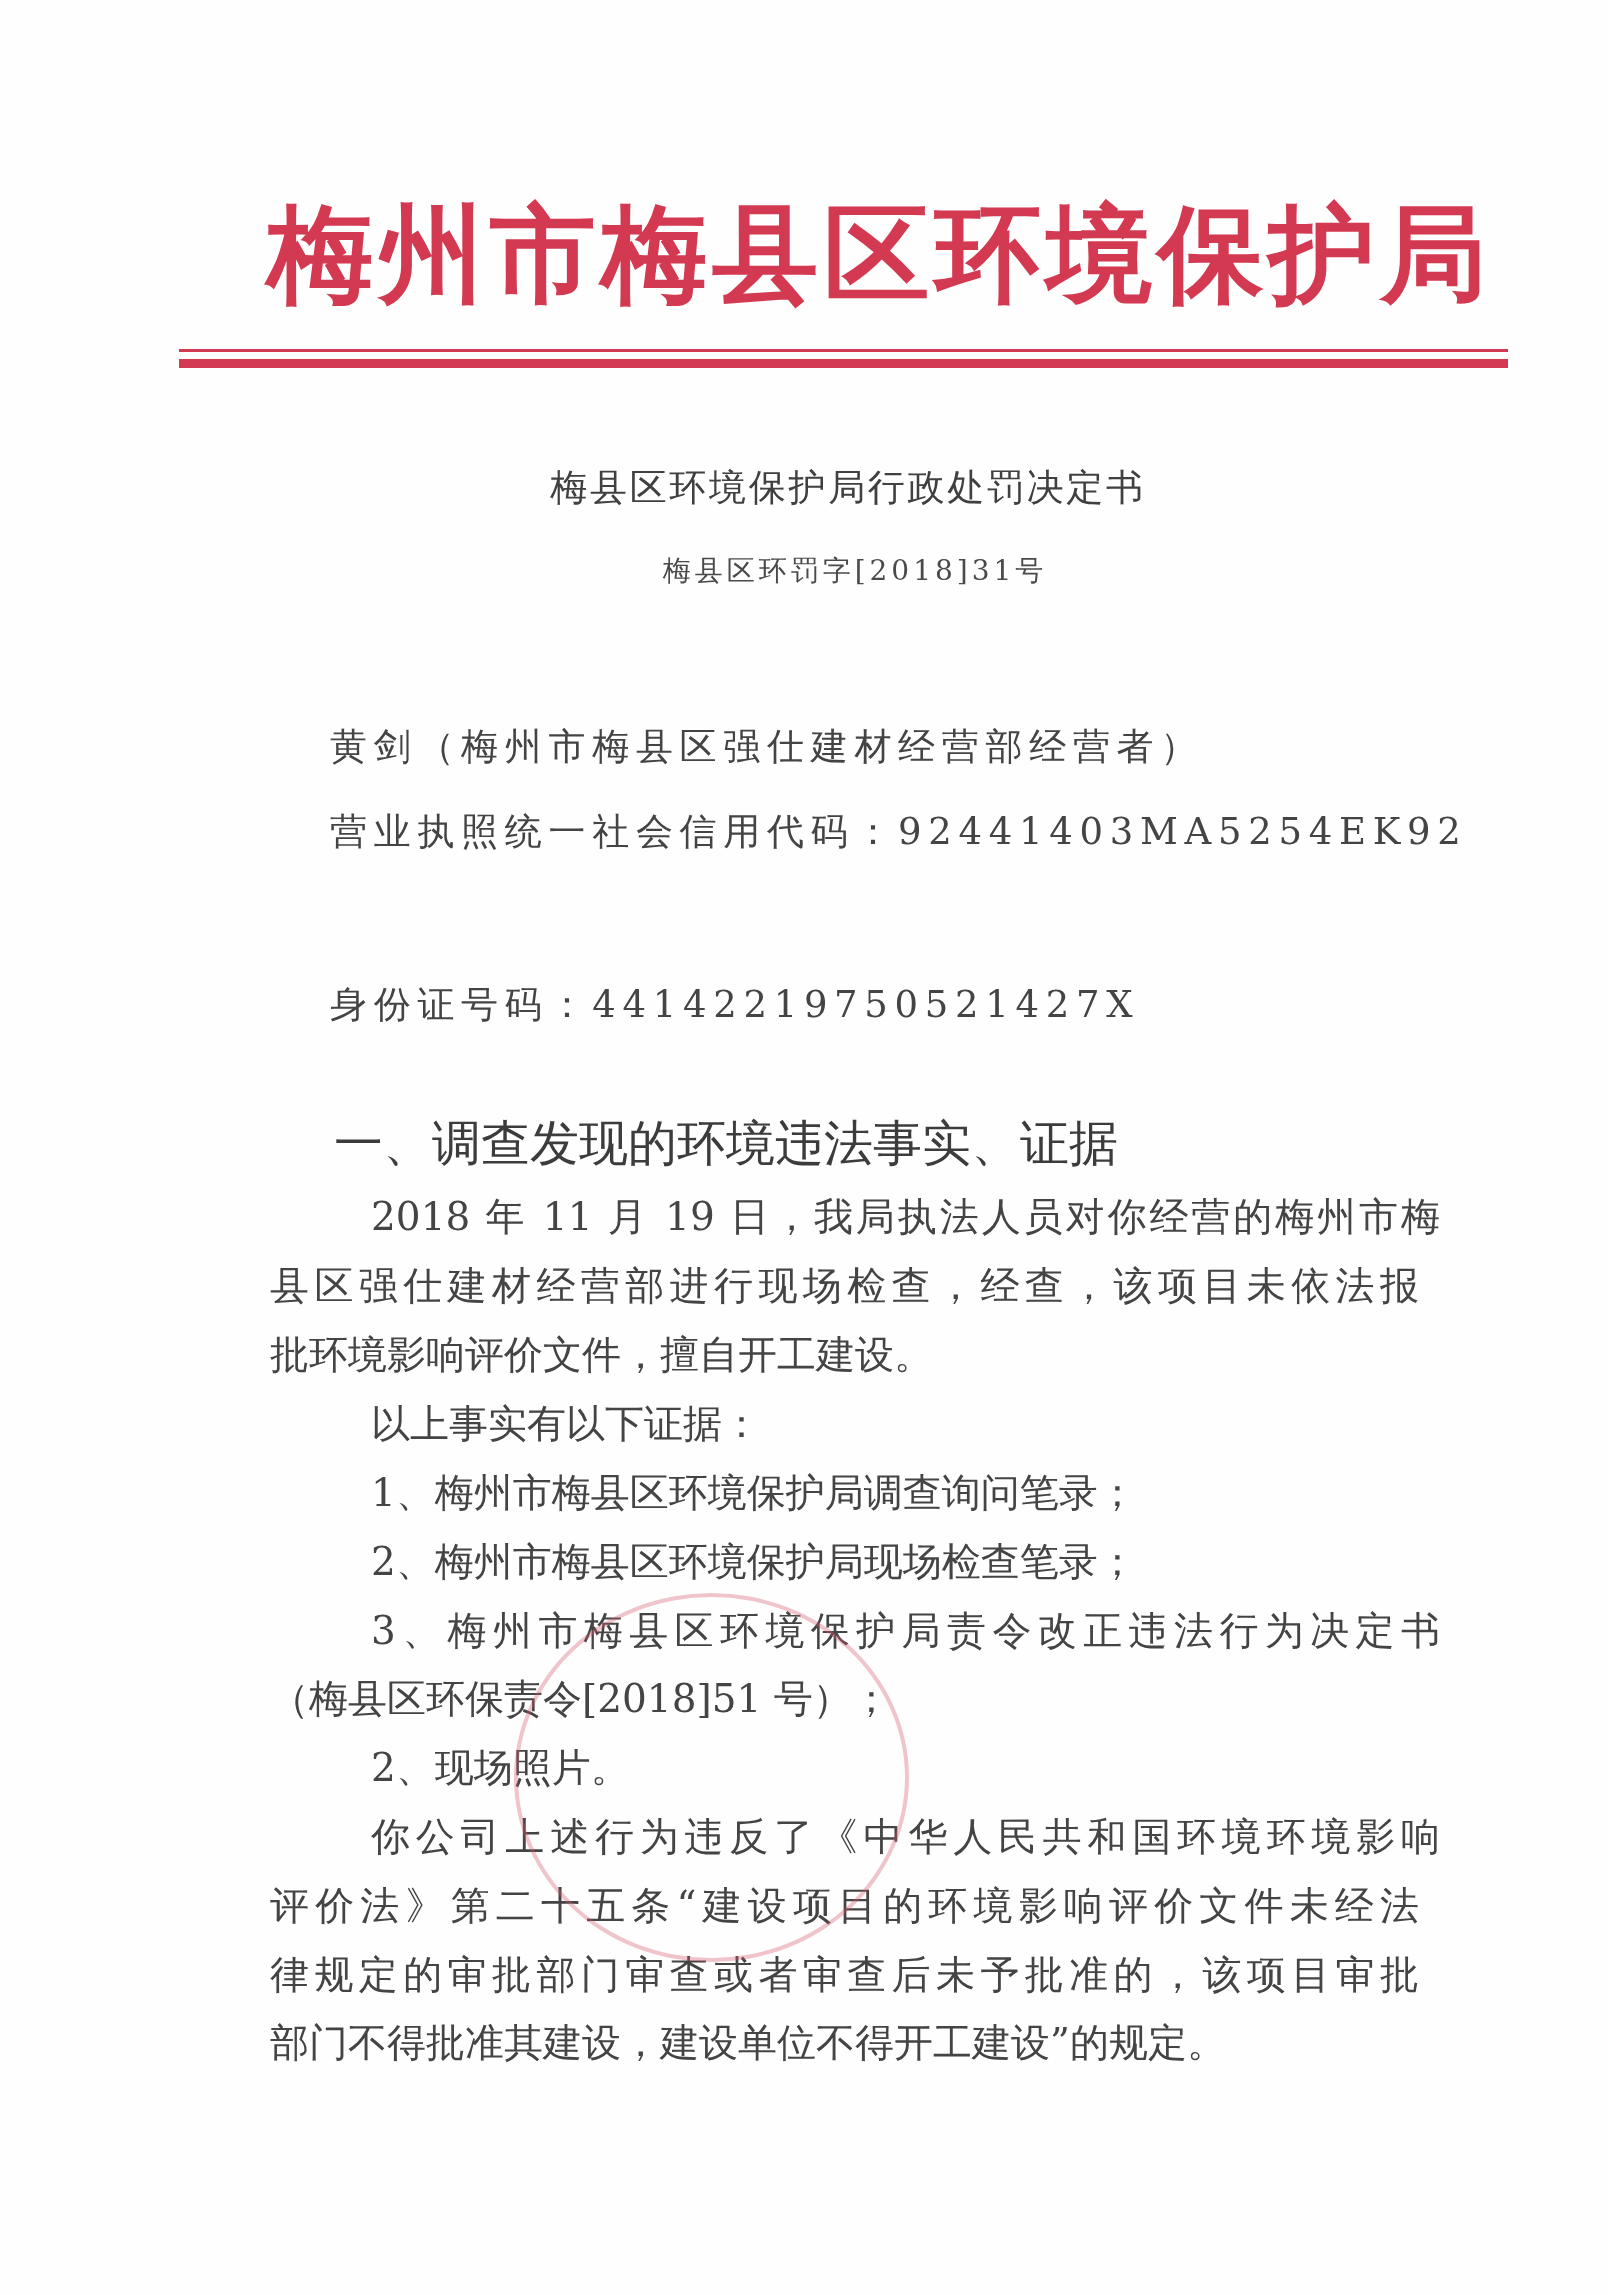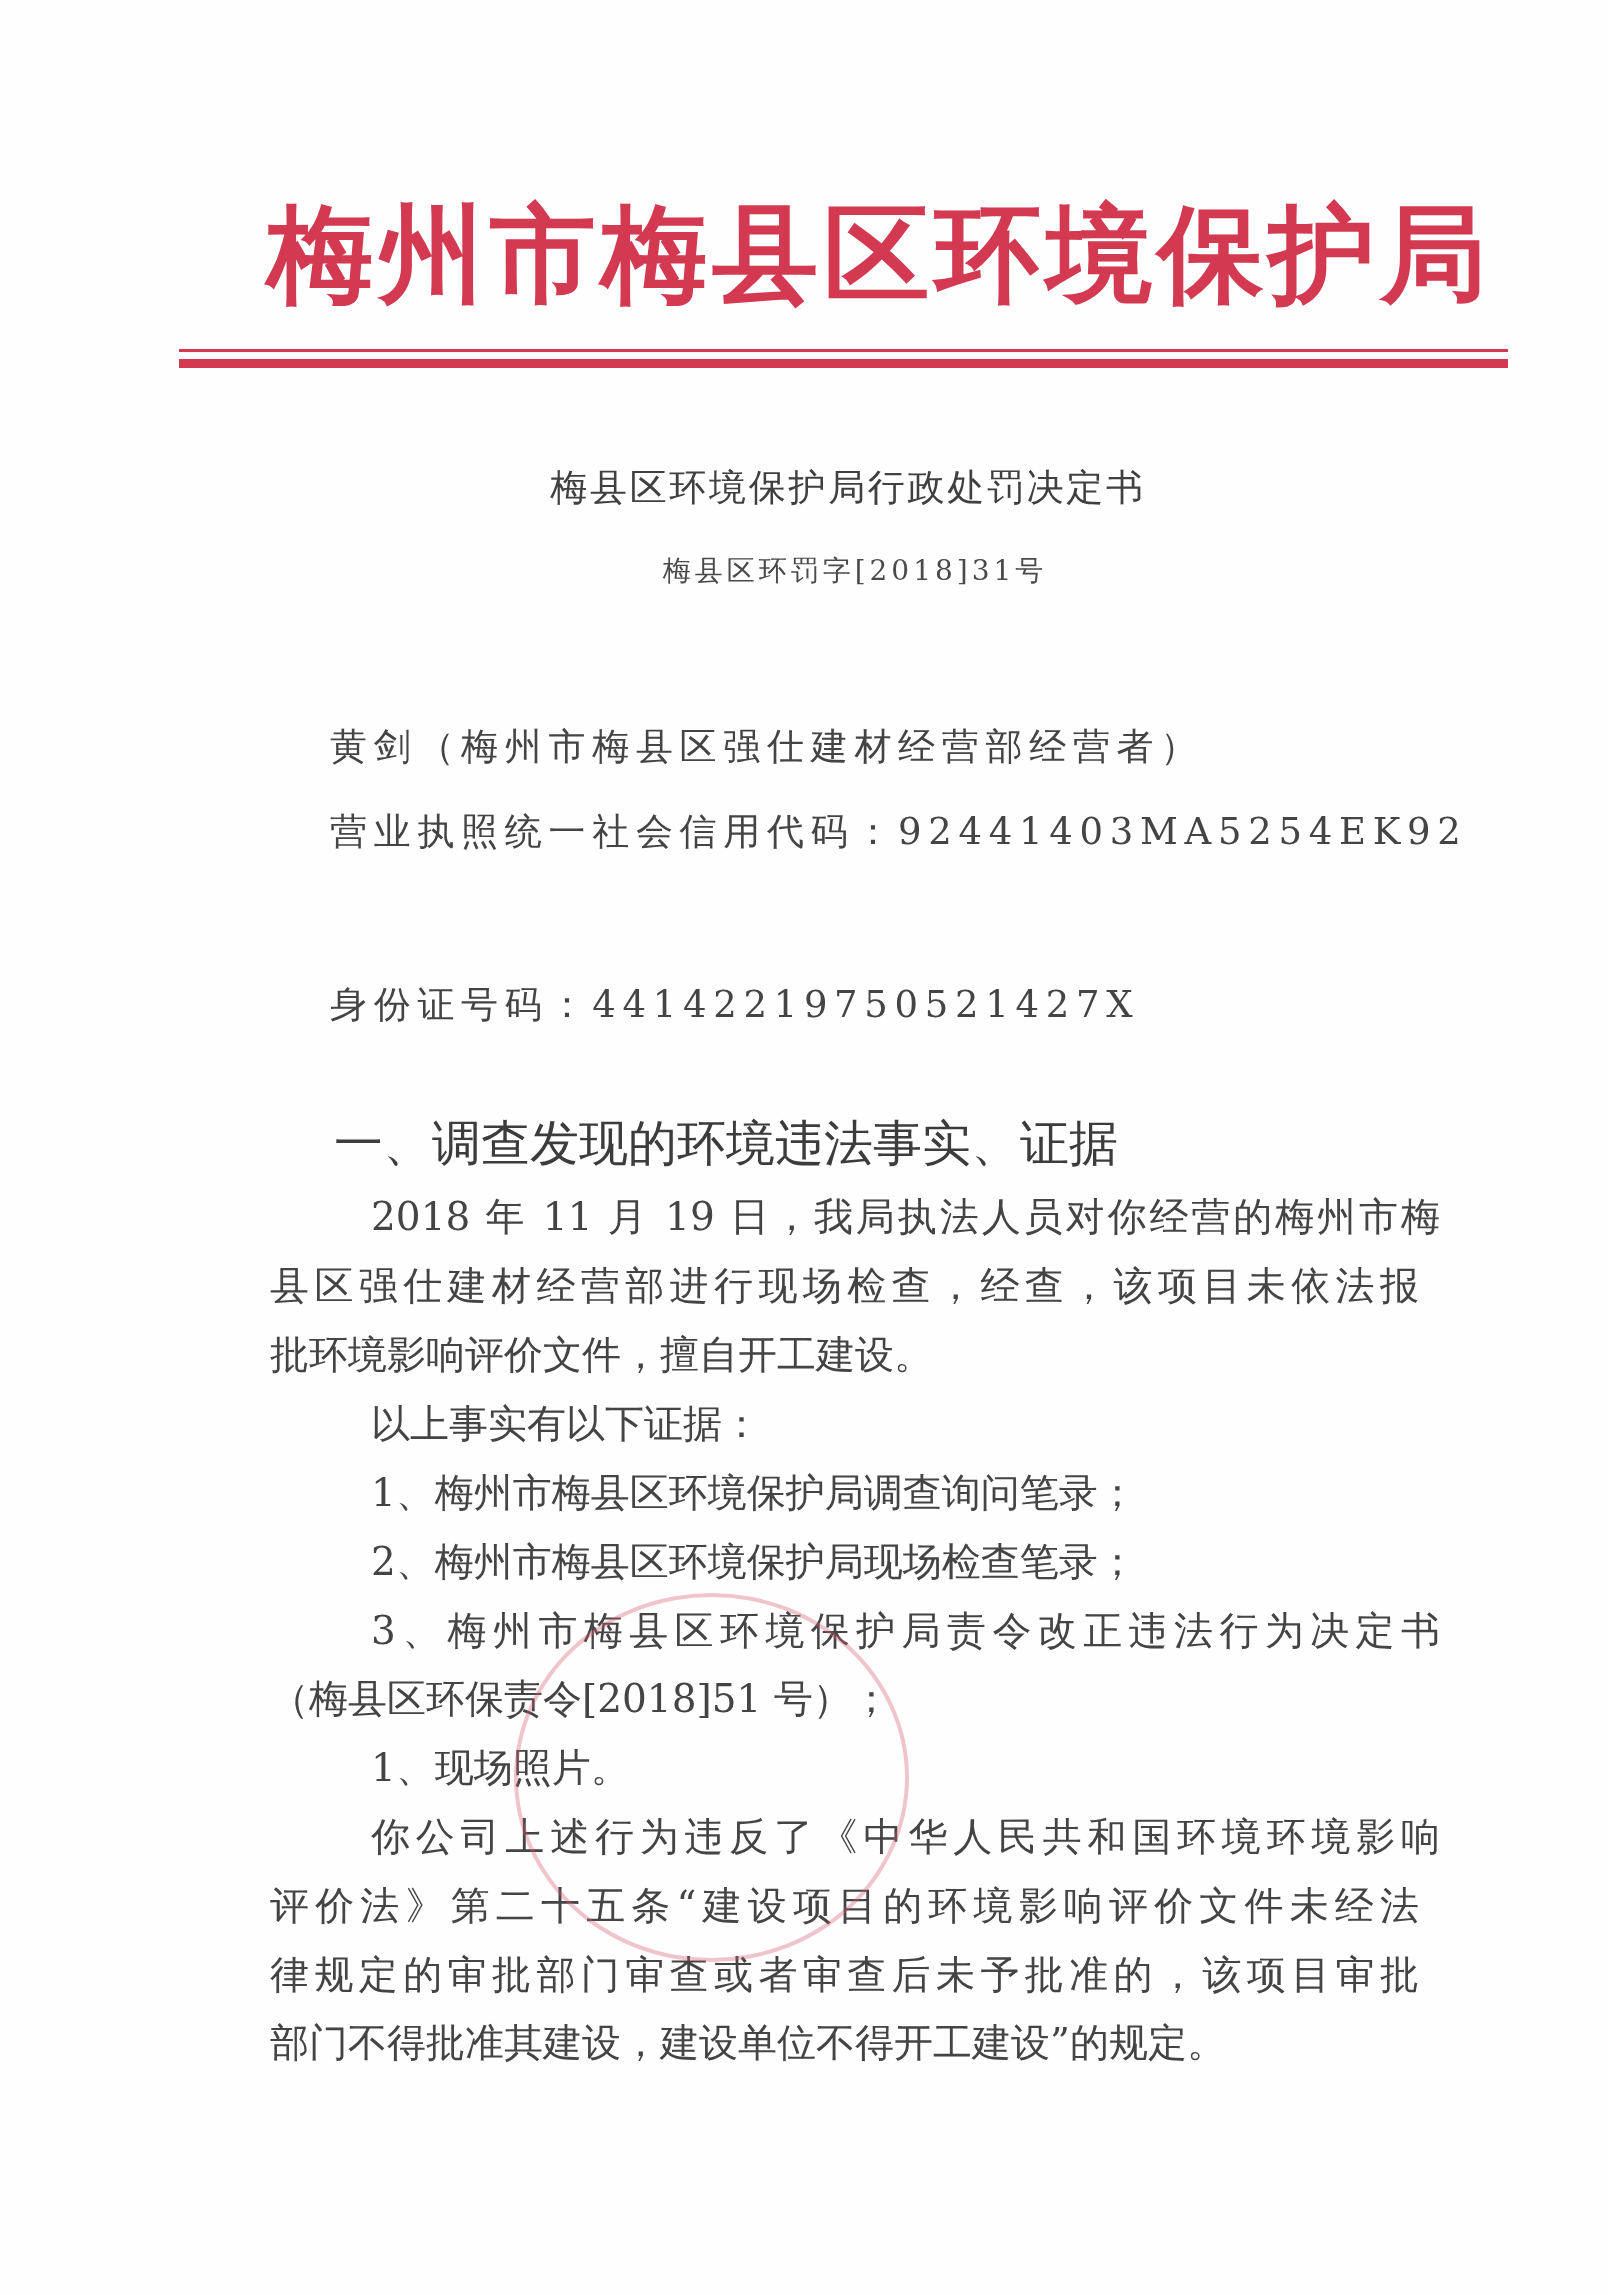--- a/index.html
+++ b/index.html
@@ -69,21 +69,21 @@
   <div class="body-line indent" style="top:1190px">2018 年 11 月 19 日，我局执法人员对你经营的梅州市梅</div>
   <div class="body-line" style="top:1259px">县区强仕建材经营部进行现场检查，经查，该项目未依法报</div>
   <div class="body-line last" style="top:1328px">批环境影响评价文件，擅自开工建设。</div>
 
   <div class="body-line indent last" style="top:1397px">以上事实有以下证据：</div>
 
   <div class="body-line indent last" style="top:1466px">1、梅州市梅县区环境保护局调查询问笔录；</div>
   <div class="body-line indent last" style="top:1535px">2、梅州市梅县区环境保护局现场检查笔录；</div>
   <div class="body-line indent" style="top:1604px">3、梅州市梅县区环境保护局责令改正违法行为决定书</div>
   <div class="body-line last" style="top:1672px">（梅县区环保责令[2018]51 号）；</div>
-  <div class="body-line indent last" style="top:1741px">1、现场照片。</div>
+  <div class="body-line indent last" style="top:1741px">2、现场照片。</div>
 
   <div class="body-line indent" style="top:1810px">你公司上述行为违反了《中华人民共和国环境环境影响</div>
   <div class="body-line" style="top:1879px">评价法》第二十五条“建设项目的环境影响评价文件未经法</div>
   <div class="body-line" style="top:1948px">律规定的审批部门审查或者审查后未予批准的，该项目审批</div>
   <div class="body-line last" style="top:2016px">部门不得批准其建设，建设单位不得开工建设”的规定。</div>
 
   <div class="seal"></div>
 </div>
 
 

